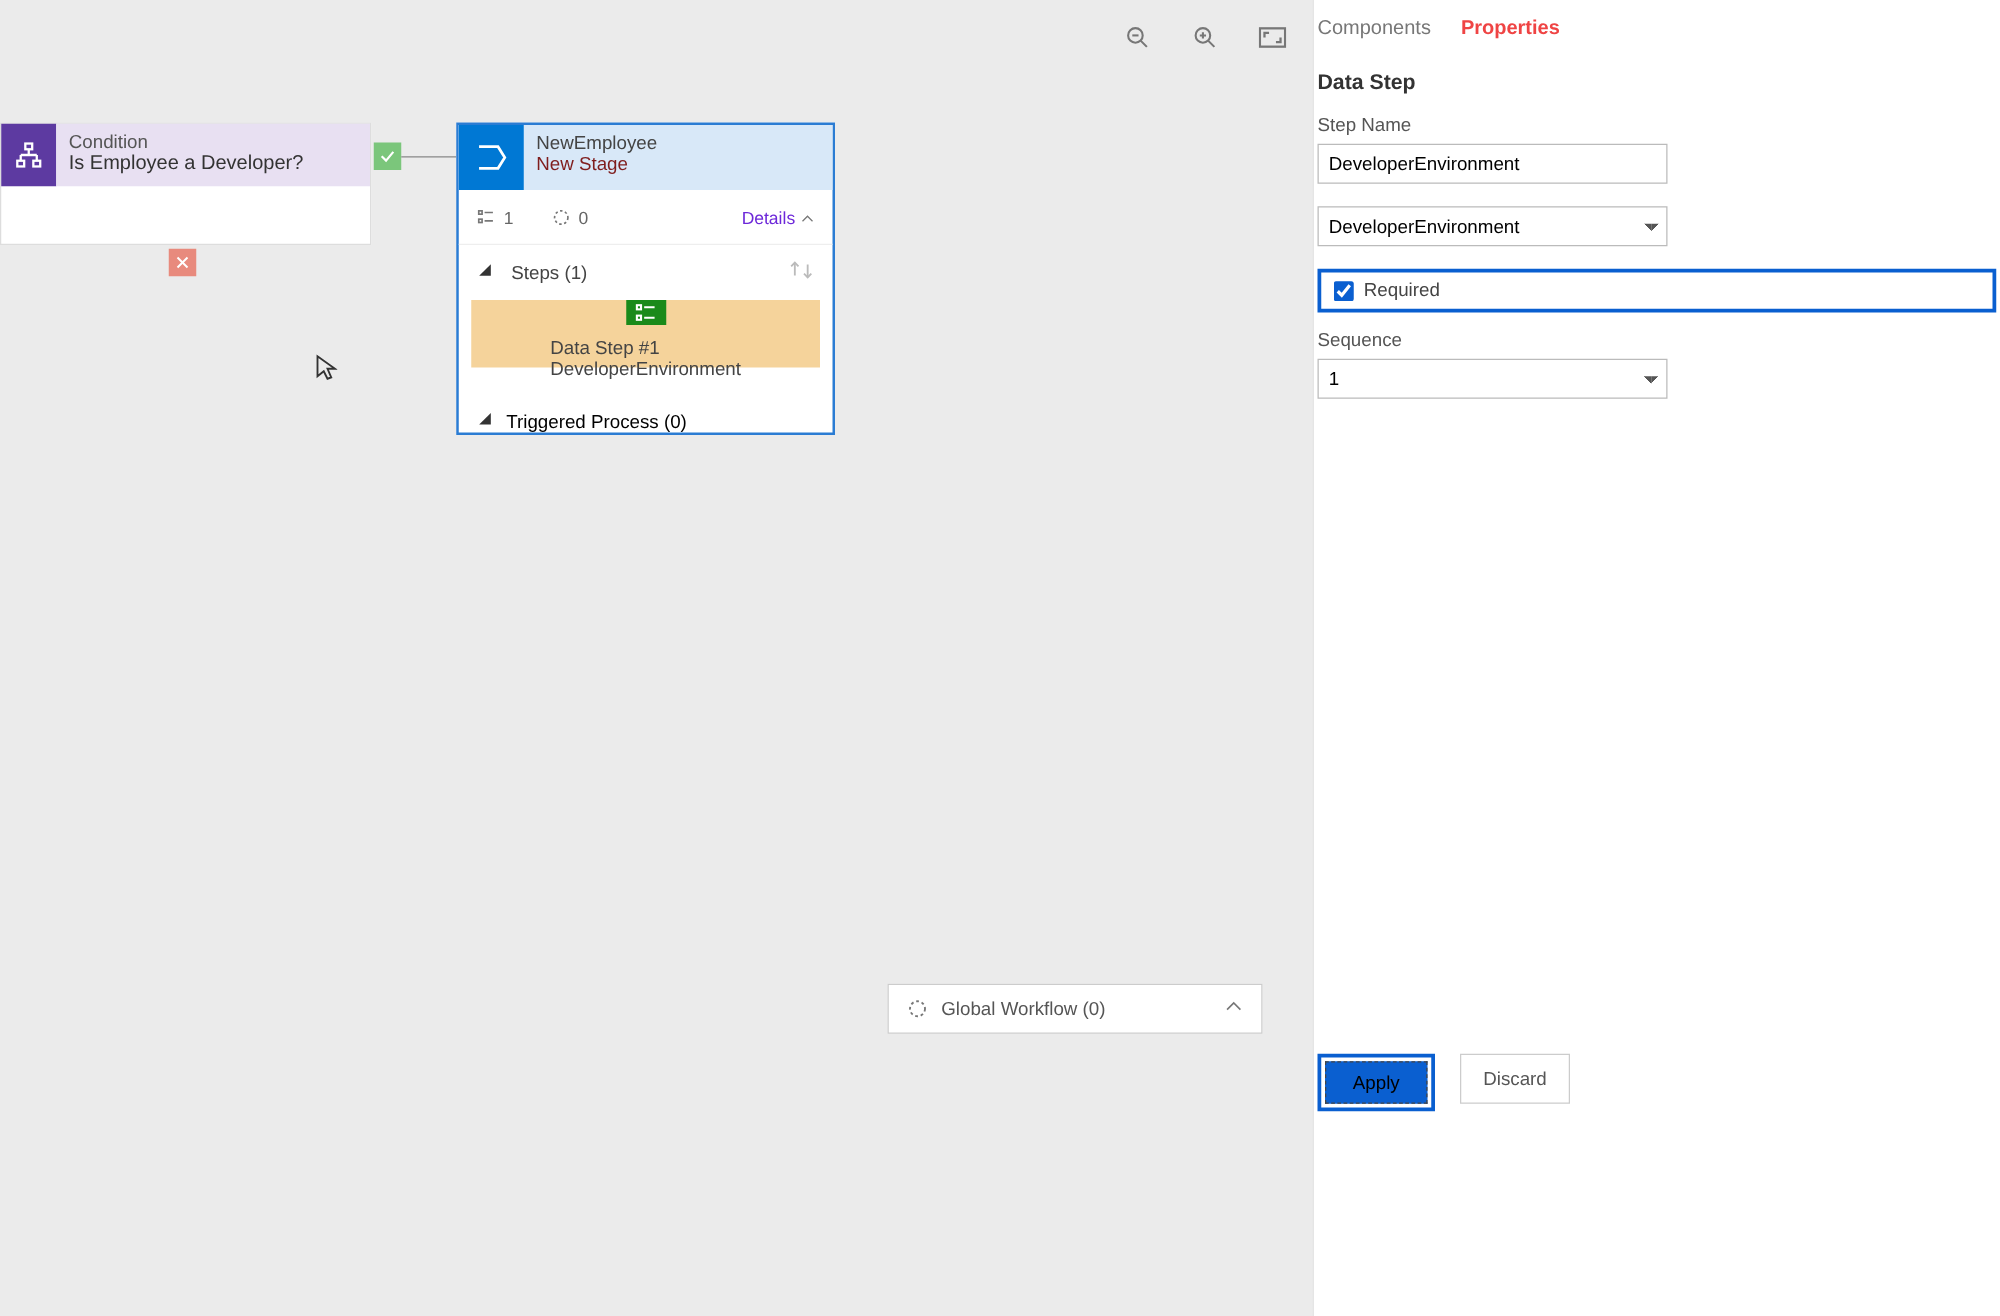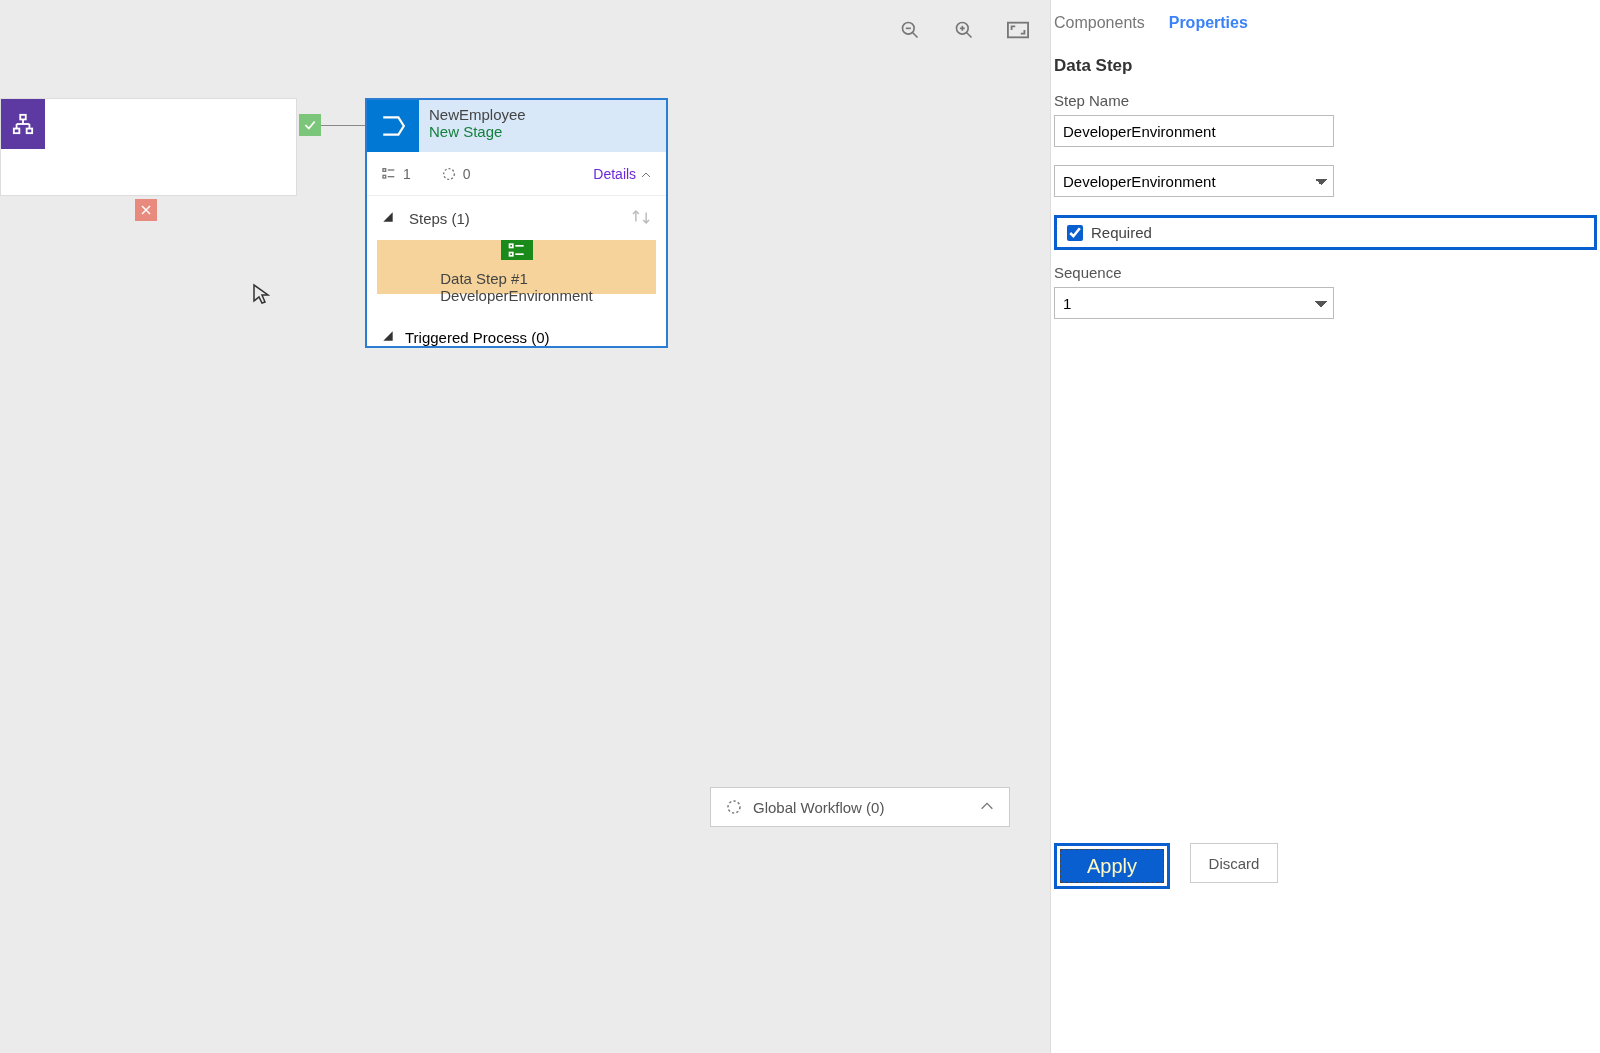--- a/index.html
+++ b/index.html
@@ -88,21 +88,21 @@
   background: #d8e8f8;
 }
 .stage-header .icon-box {
   width: 52px; background: #0078d4;
   display: flex; align-items: center; justify-content: center;
 }
 .stage-header .titlebox {
   flex: 1; padding: 6px 10px; border-radius: 26px;
 }
 .stage-header .titlebox .t1 { font-size: 15px; color: #444; }
-.stage-header .titlebox .t2 { font-size: 15px; color: #15803d; }
+.stage-header .titlebox .t2 { font-size: 15px; color: #7f1d1d; }
 
 .stage-meta {
   height: 44px;
   display: flex;
   align-items: center;
   padding: 0 14px;
   border-bottom: 1px solid #eee;
   gap: 30px;
   color: #666;
   font-size: 14px;
@@ -184,21 +184,21 @@
   display: flex;
   gap: 24px;
   margin-bottom: 24px;
 }
 .rp-tabs .tab {
   font-size: 16px;
   color: #777;
   cursor: pointer;
 }
 .rp-tabs .tab.active {
-  color: #3b82f6;
+  color: #ef4444;
   font-weight: 600;
 }
 .rp-heading {
   font-size: 17px;
   font-weight: 600;
   color: #333;
   margin-bottom: 16px;
 }
 .rp-label {
   font-size: 15px;
@@ -236,25 +236,25 @@
   margin-top: auto;
   display: flex;
   gap: 20px;
   padding-bottom: 150px;
 }
 .btn-apply-wrap {
   border: 3px solid #0a5fd0;
   padding: 3px;
 }
 .btn-apply {
-  width: 104px; height: 34px;
+  width: 82px; height: 34px;
   background: #0a5fd0;
-  color: #fef9c3;
+  color: #000000;
   border: 1px dashed #444;
-  font-size: 20px;
+  font-size: 15px;
   cursor: pointer;
 }
 .btn-discard {
   width: 88px; height: 40px;
   background: #fff;
   border: 1px solid #ccc;
   color: #555;
   font-size: 15px;
   cursor: pointer;
 }
@@ -301,20 +301,24 @@
     <svg width="22" height="22" viewBox="0 0 24 24" fill="none" stroke="#fff" stroke-width="2">
         <rect x="9" y="2" width="6" height="5"></rect>
         <rect x="2" y="17" width="6" height="5"></rect>
         <rect x="16" y="17" width="6" height="5"></rect>
         <line x1="12" y1="7" x2="12" y2="12"></line>
         <line x1="5" y1="17" x2="5" y2="12"></line>
         <line x1="19" y1="17" x2="19" y2="12"></line>
         <line x1="5" y1="12" x2="19" y2="12"></line>
       </svg>
   </div>
+  <div class="body">
+    <div class="label1">Condition</div>
+    <div class="label2">Is Employee a Developer?</div>
+  </div>
 </div>
 
 <div class="yes-box">
   <svg width="14" height="14" viewBox="0 0 24 24" fill="none" stroke="#fff" stroke-width="3">
       <polyline points="4,12 10,18 20,6"></polyline>
     </svg>
 </div>
 <div class="connector-line"></div>
 
 <div class="no-box">

